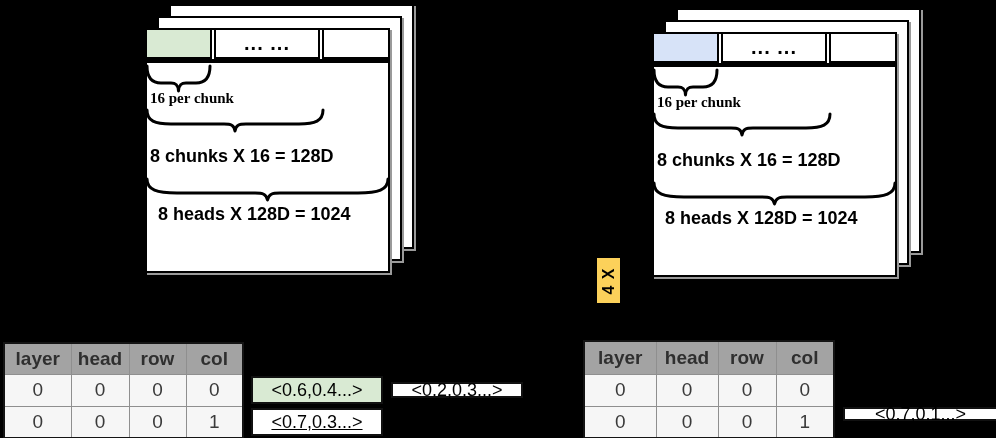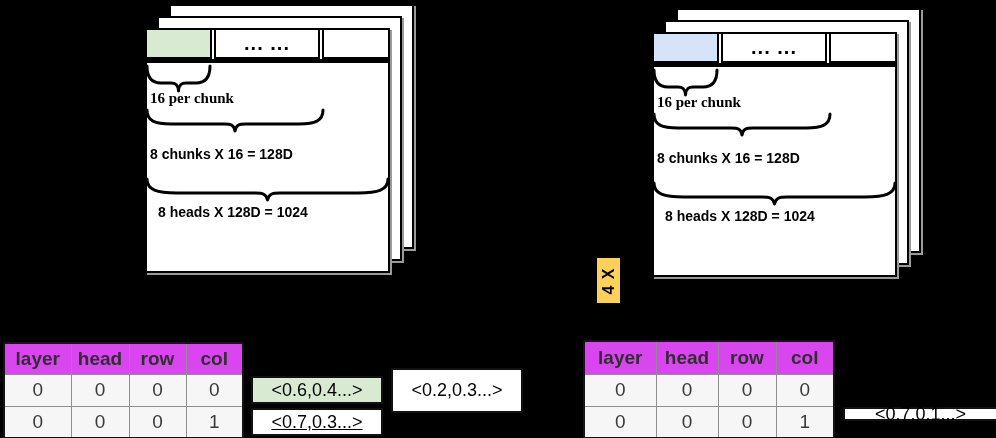--- a/index.html
+++ b/index.html
@@ -13,32 +13,32 @@
   .cell{position:absolute;height:31px;background:#fff;border:2px solid #000;box-sizing:border-box;
         display:flex;align-items:center;justify-content:center;}
   .cell.green{background:#d9ead3;}
   .cell.blue{background:#d7e3f8;}
   .cell.dots{font-weight:bold;font-size:20px;letter-spacing:1px;color:#000;padding-top:0px;}
   .divider{position:absolute;height:4px;background:#000;}
   .brace{position:absolute;}
   .brace path{stroke:#000;stroke-width:3;fill:none;stroke-linecap:round;stroke-linejoin:round;}
   .blabel{position:absolute;color:#000;font-weight:bold;white-space:nowrap;}
   .blabel.small{font-size:15px;font-family:Liberation Serif, serif;}
-  .blabel.big{font-size:14px;}
+  .blabel.big{font-size:18px;}
 
   
   .multiplier{position:absolute;left:597px;top:258px;width:23px;height:45px;background:#fcd15a;
               display:flex;align-items:center;justify-content:center;}
   .multiplier span{transform:rotate(-90deg);font-weight:bold;font-size:16px;color:#000;
                    white-space:nowrap;letter-spacing:1px;}
 
   
   table.idx{position:absolute;border-collapse:collapse;table-layout:fixed;
             border:2px solid #141414;background:#f6f6f6;}
-  table.idx th{background:#d946ef;color:#2f2f2f;font-weight:bold;font-size:19px;
+  table.idx th{background:#a3a3a3;color:#2f2f2f;font-weight:bold;font-size:19px;
                border:1px solid #8f8f8f;padding:0;text-align:center;}
   table.idx td{background:#f6f6f6;color:#3a3a3a;font-size:19px;border:1px solid #8f8f8f;
                padding:0;text-align:center;}
 
   
   .vecbox{position:absolute;background:#fff;border:2px solid #111;box-sizing:border-box;
           display:flex;align-items:center;justify-content:center;font-size:18px;color:#000;
           white-space:nowrap;margin-left:8px;}
   .vecbox.green{background:#d9ead3;}
   .vecbox.blue{background:#d7e3f8;}
@@ -131,21 +131,21 @@
     <tr style="height:32px;">
       <td>0</td>
       <td>0</td>
       <td>0</td>
       <td>1</td>
     </tr>
   </tbody>
     </table>
 
   <div class="vecbox green" style="left:243px;top:376px;width:132px;height:28px;">&lt;0.6,0.4...&gt;</div>
-  <div class="vecbox" style="left:383px;top:368px;width:132px;height:45px;">&lt;0.2,0.3...&gt;</div>
+  <div class="vecbox" style="left:383px;top:382px;width:132px;height:16px;">&lt;0.2,0.3...&gt;</div>
   <div class="vecbox" style="left:243px;top:408px;width:132px;height:28px;text-decoration:underline;">&lt;0.7,0.3...&gt;</div>
 
   <table class="idx" style="left:583px;top:340px;width:250px;">
     <colgroup>
         <col style="width:72px">
         <col style="width:62px">
         <col style="width:58px">
         <col style="width:58px">
       </colgroup>
     <tbody>

